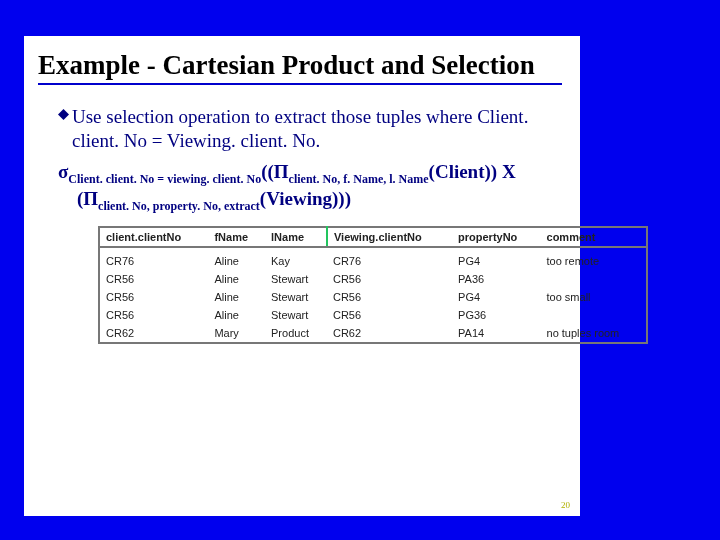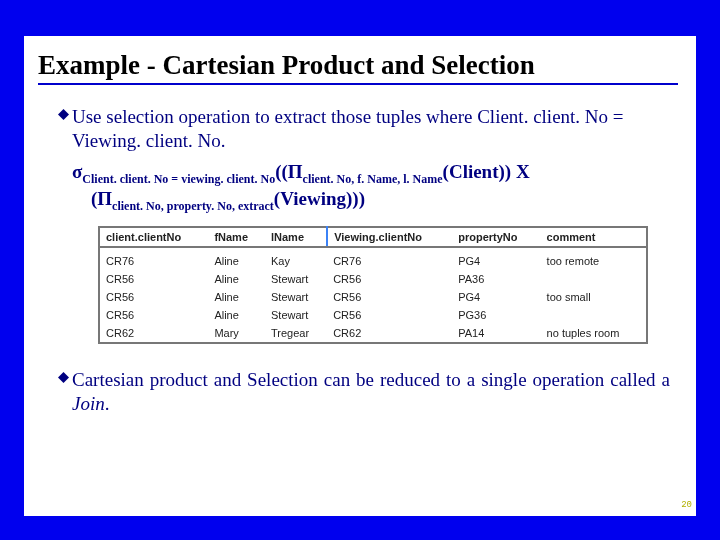--- a/index.html
+++ b/index.html
@@ -8,21 +8,21 @@
     width: 720px;
     height: 540px;
     background: #0000ee;
     font-family: "Times New Roman", Times, serif;
     overflow: hidden;
   }
   .slide {
     position: absolute;
     top: 36px;
     left: 24px;
-    width: 672px;
+    width: 556px;
     height: 480px;
     background: #ffffff;
     box-sizing: border-box;
   }
   .title {
     font-size: 27px;
     font-weight: bold;
     color: #000;
     margin: 14px 0 2px 14px;
     letter-spacing: 0px;
@@ -48,21 +48,20 @@
   .bullet svg { display: block; }
   .bp {
     font-size: 19px;
     font-weight: normal;
     line-height: 1.25;
     flex: 1;
   }
   .expr {
     font-size: 19px;
     font-weight: bold;
-    margin-left: 14px;
     margin-top: 6px;
     line-height: 1.35;
   }
   .sub {
     font-size: 12px;
     font-weight: bold;
     vertical-align: sub;
   }
   .sym { font-family: "Times New Roman", serif; }
   .table-img {
@@ -79,36 +78,36 @@
   }
   th, td {
     padding: 3px 6px;
     text-align: left;
   }
   thead th {
     font-weight: bold;
     border-bottom: 2px solid #777;
     margin-top: 23px;
   }
-  thead th.lb { border-left: 2px solid #3b82f6; }
+  thead th.lb { border-left: 2px solid #22c55e; }
   tbody tr.spacer td { height: 4px; padding: 0; }
   .second-bullet {
     margin-top: 24px;
   }
   .justify {
     text-align: justify;
   }
   .italic { font-style: italic; }
   .pagenum {
     position: absolute;
-    right: 4px;
+    right: 10px;
     bottom: 6px;
     font-size: 9px;
     color: #b0b000;
-    font-family: Liberation Mono, monospace;
+    font-family: Liberation Serif, serif;
   }
 </style>
 </head>
 <body>
 
 <div class="slide">
 
   <div class="title">Example - Cartesian Product and Selection</div>
   <div class="underline"></div>
 
@@ -172,36 +171,26 @@
               <td>CR56</td>
               <td>Aline</td>
               <td>Stewart</td>
               <td>CR56</td>
               <td>PG36</td>
               <td></td>
             </tr>
           <tr>
               <td>CR62</td>
               <td>Mary</td>
-              <td>Tregear</td>
+              <td>Product</td>
               <td>CR62</td>
               <td>PA14</td>
               <td>no tuples room</td>
             </tr>
         </tbody>
       </table>
     </div>
 
-    <div class="bullet-row second-bullet">
-      <div class="bullet">
-        <svg width="11" height="11" viewBox="0 0 10 10">
-            <polygon points="5,0 10,5 5,10 0,5" fill="#000080"></polygon>
-          </svg>
-      </div>
-      <div class="bp justify">
-        <span>Cartesian product and Selection can be reduced to a single operation called a </span><span class="italic">Join</span><span>.</span>
-      </div>
-    </div>
 
   </div>
 
   <div class="pagenum">20</div>
 </div>
 
 </body></html>

